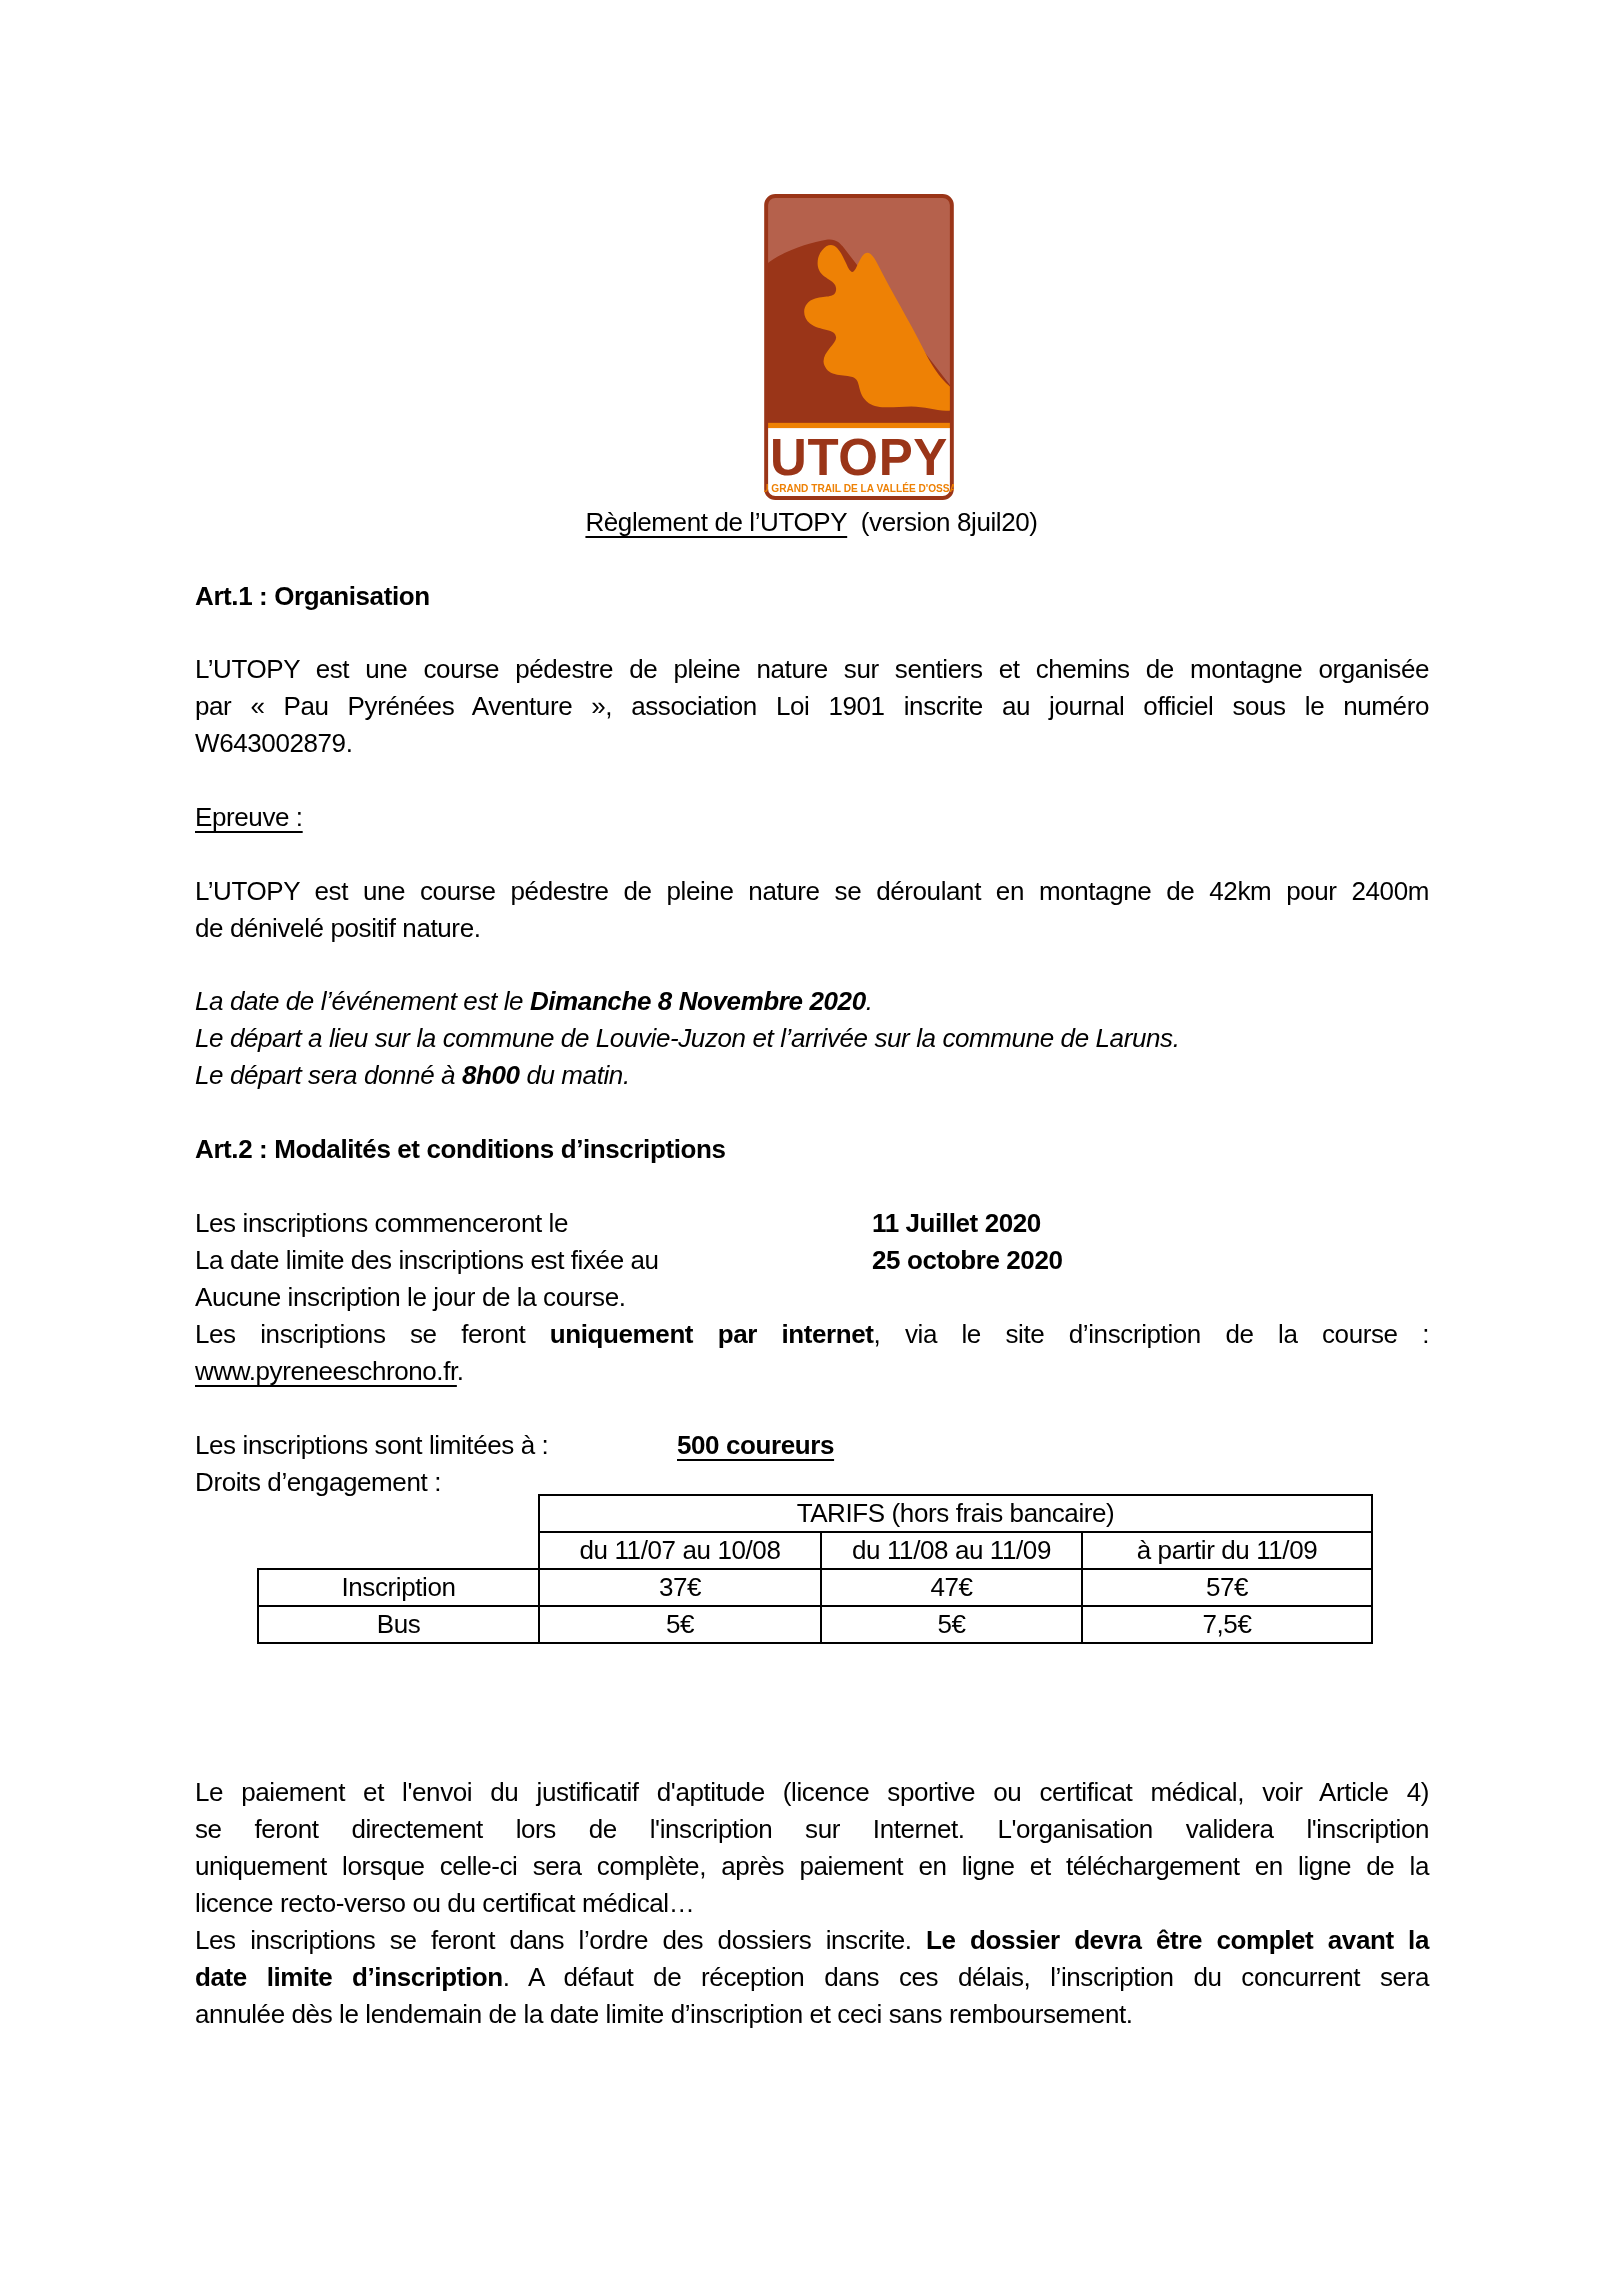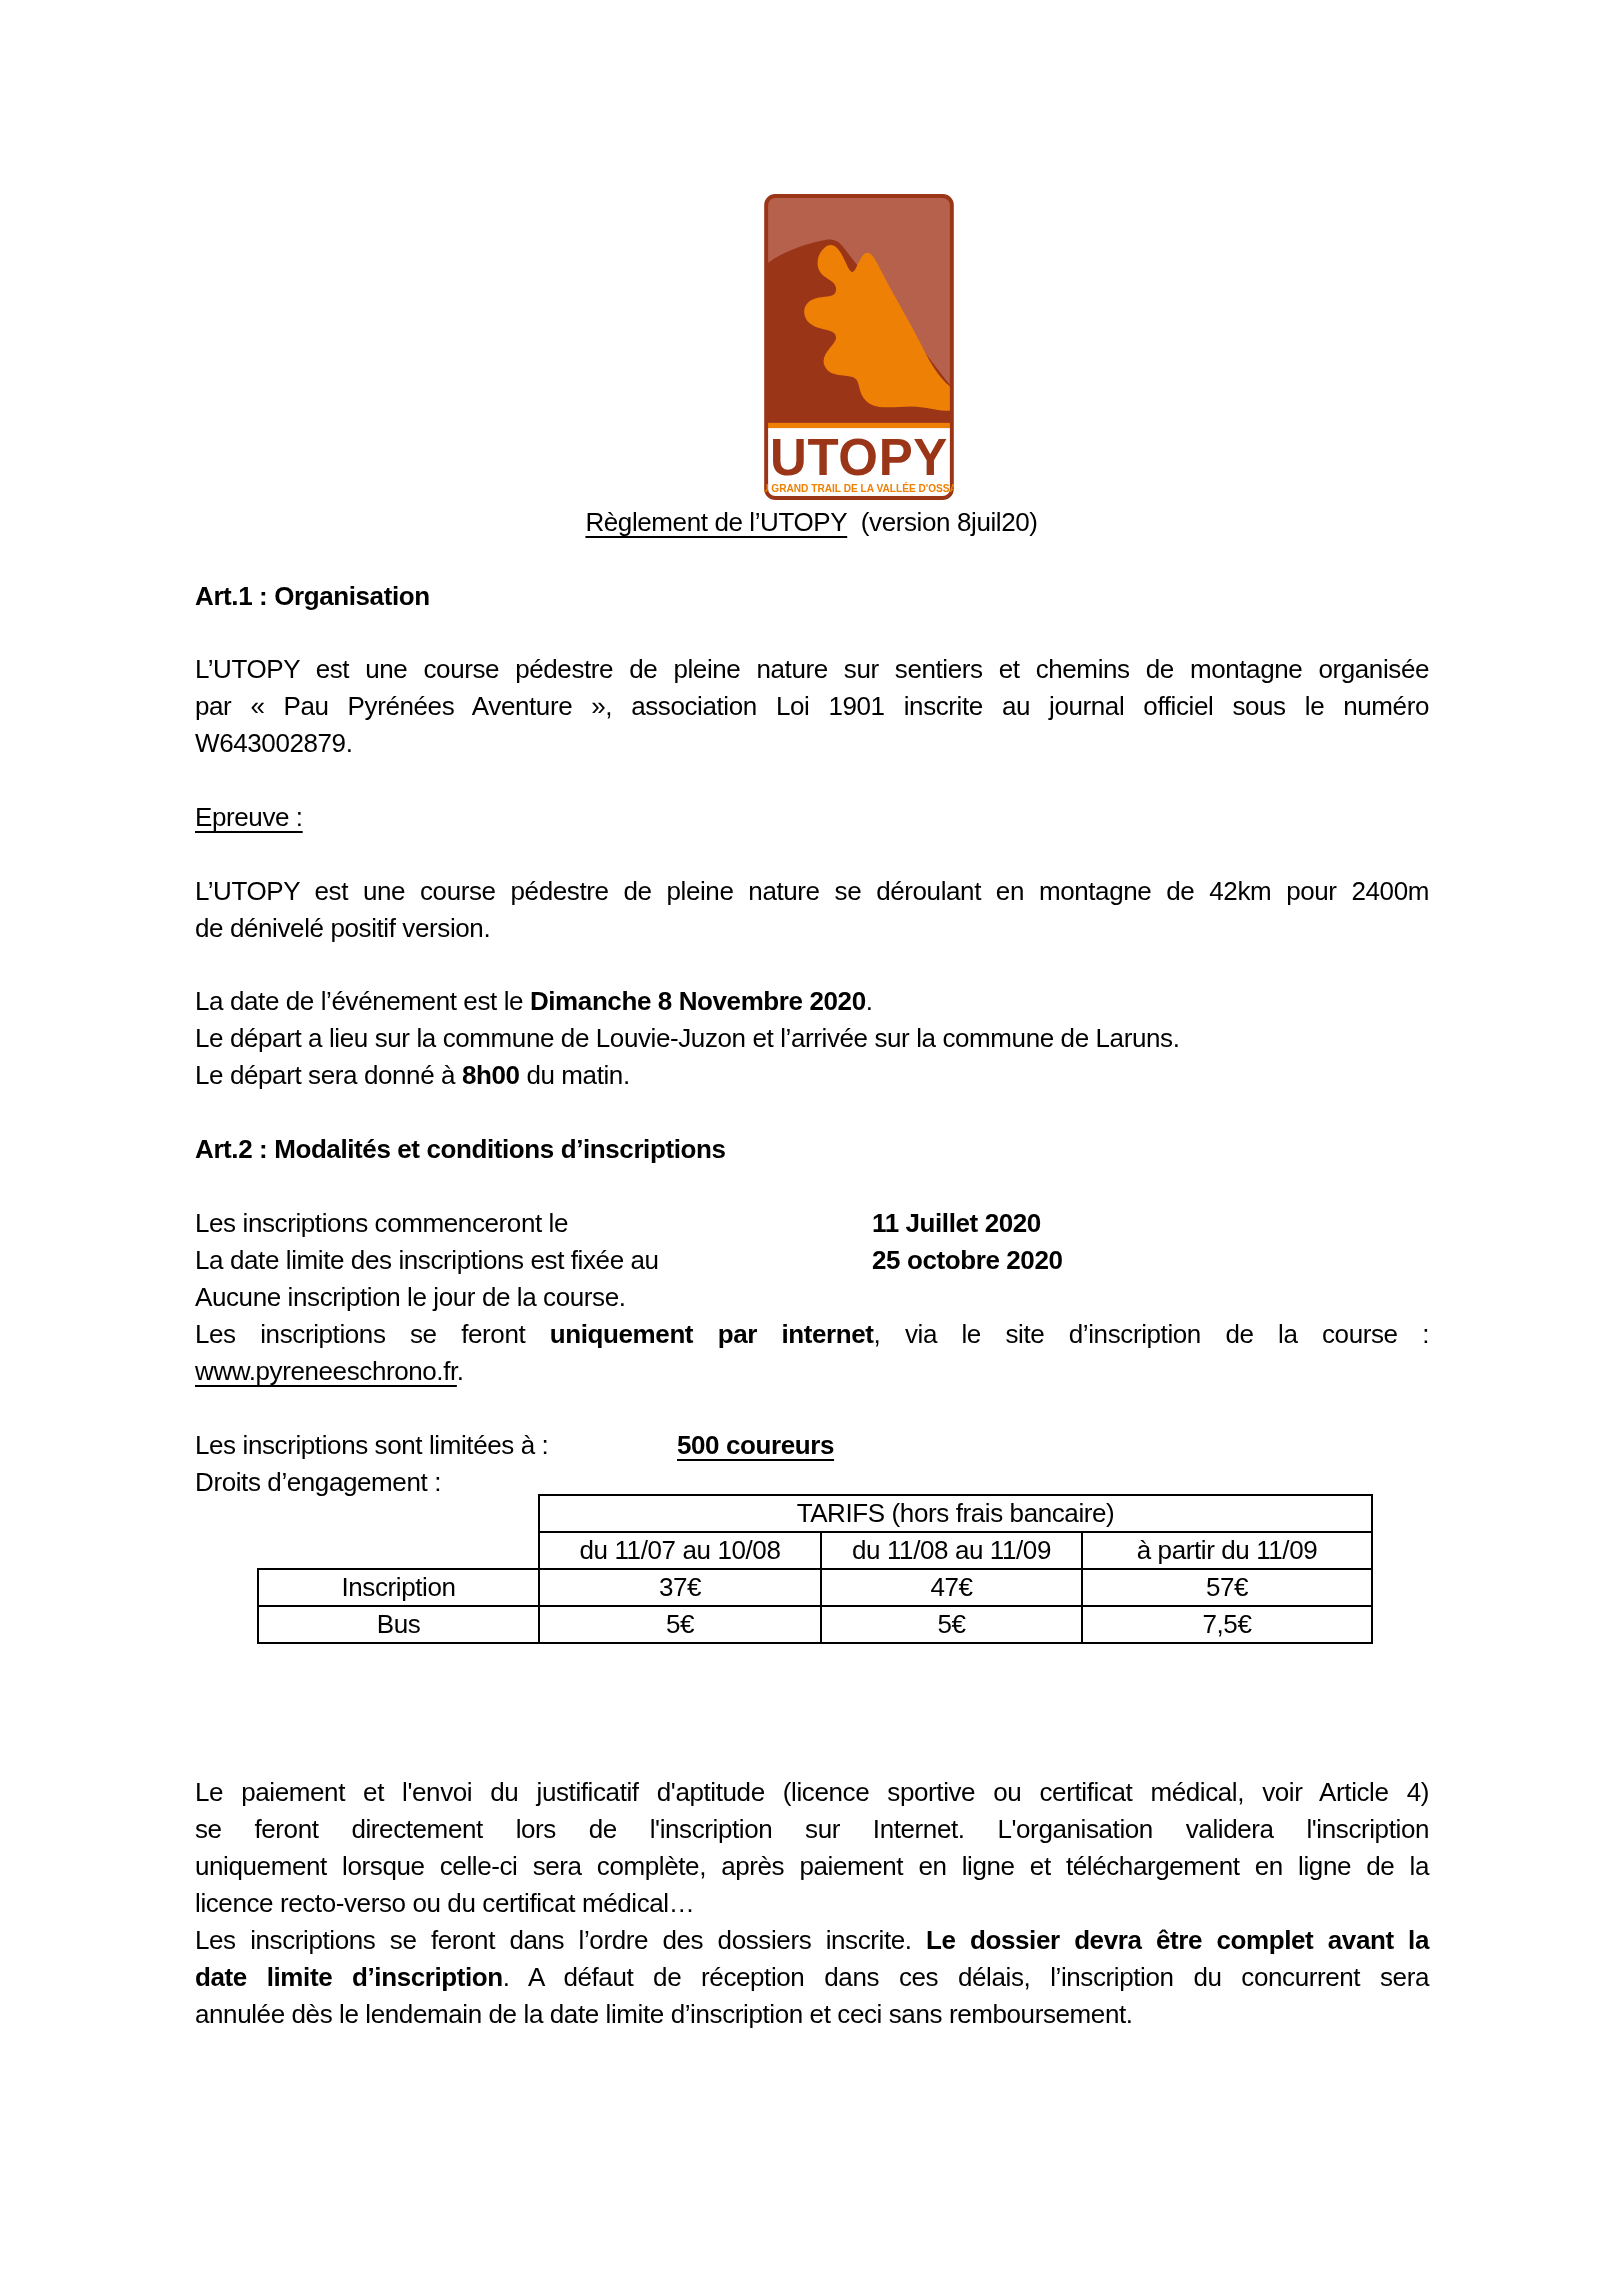--- a/index.html
+++ b/index.html
@@ -115,24 +115,24 @@
     <div class="line justify-full">par « Pau Pyrénées Aventure », association Loi 1901 inscrite au journal officiel sous le numéro</div>
     <div class="line">W643002879.</div>
   </div>
 
   <div class="txt" style="top:799px;">
     <span class="u">Epreuve :</span>
   </div>
 
   <div class="txt" style="top:873px;">
     <div class="line justify-full">L’UTOPY est une course pédestre de pleine nature se déroulant en montagne de 42km pour 2400m</div>
-    <div class="line">de dénivelé positif version.</div>
-  </div>
-
-  <div class="txt" style="top:983px;">
+    <div class="line">de dénivelé positif nature.</div>
+  </div>
+
+  <div class="txt" style="top:983px;font-style:italic;">
     <div class="line">
       <span>La date de l’événement est le </span><span class="b">Dimanche 8 Novembre 2020</span><span>.</span>
     </div>
     <div class="line">Le départ a lieu sur la commune de Louvie-Juzon et l’arrivée sur la commune de Laruns.</div>
     <div class="line">
       <span>Le départ sera donné à </span><span class="b">8h00</span><span> du matin.</span>
     </div>
   </div>
 
   <div class="txt b" style="top:1131px;">Art.2 : Modalités et conditions d’inscriptions</div>

